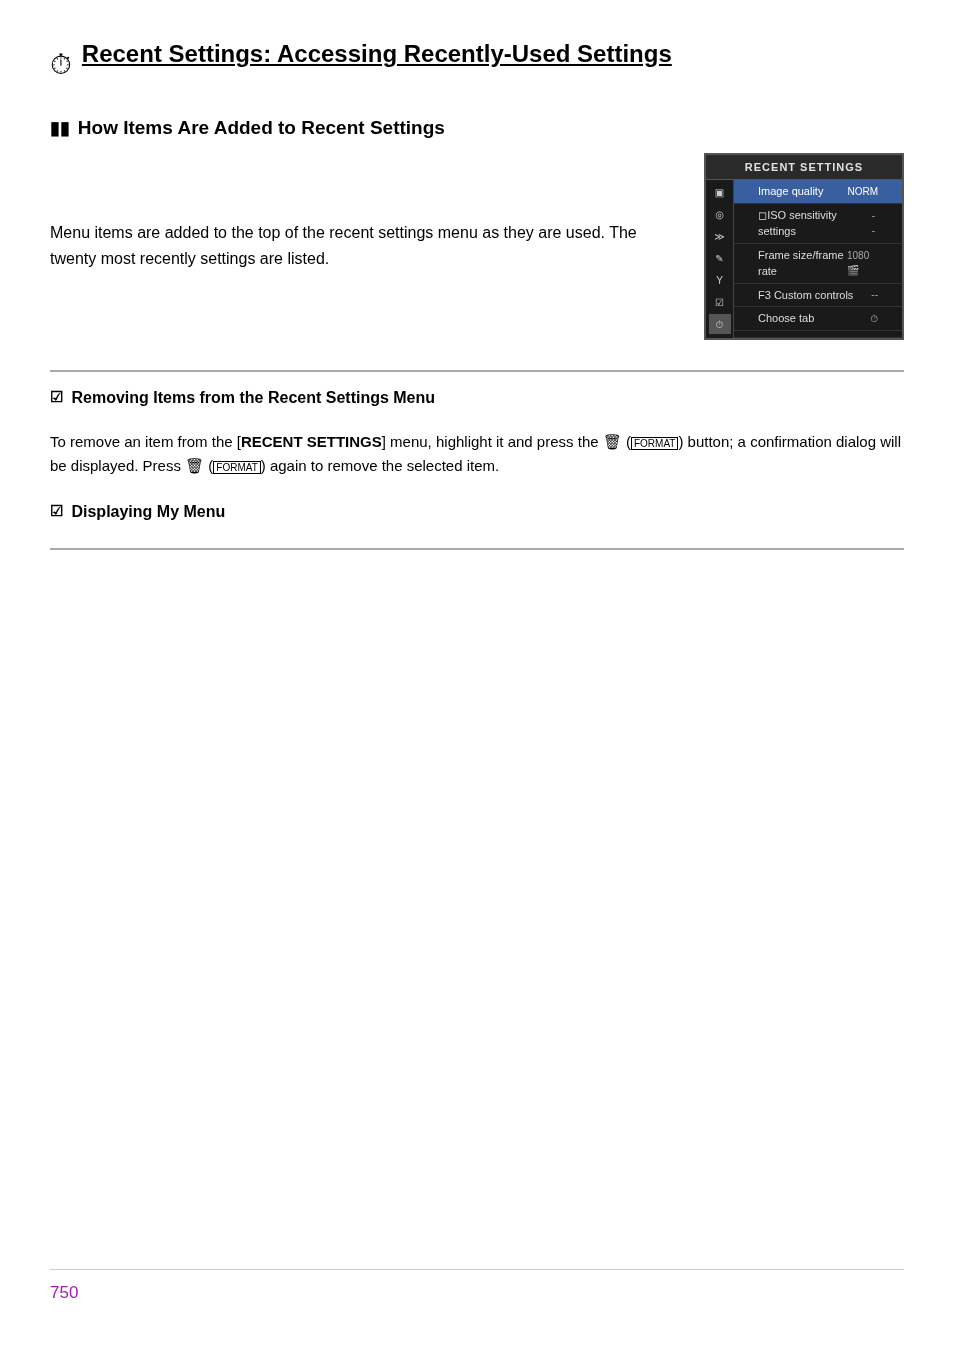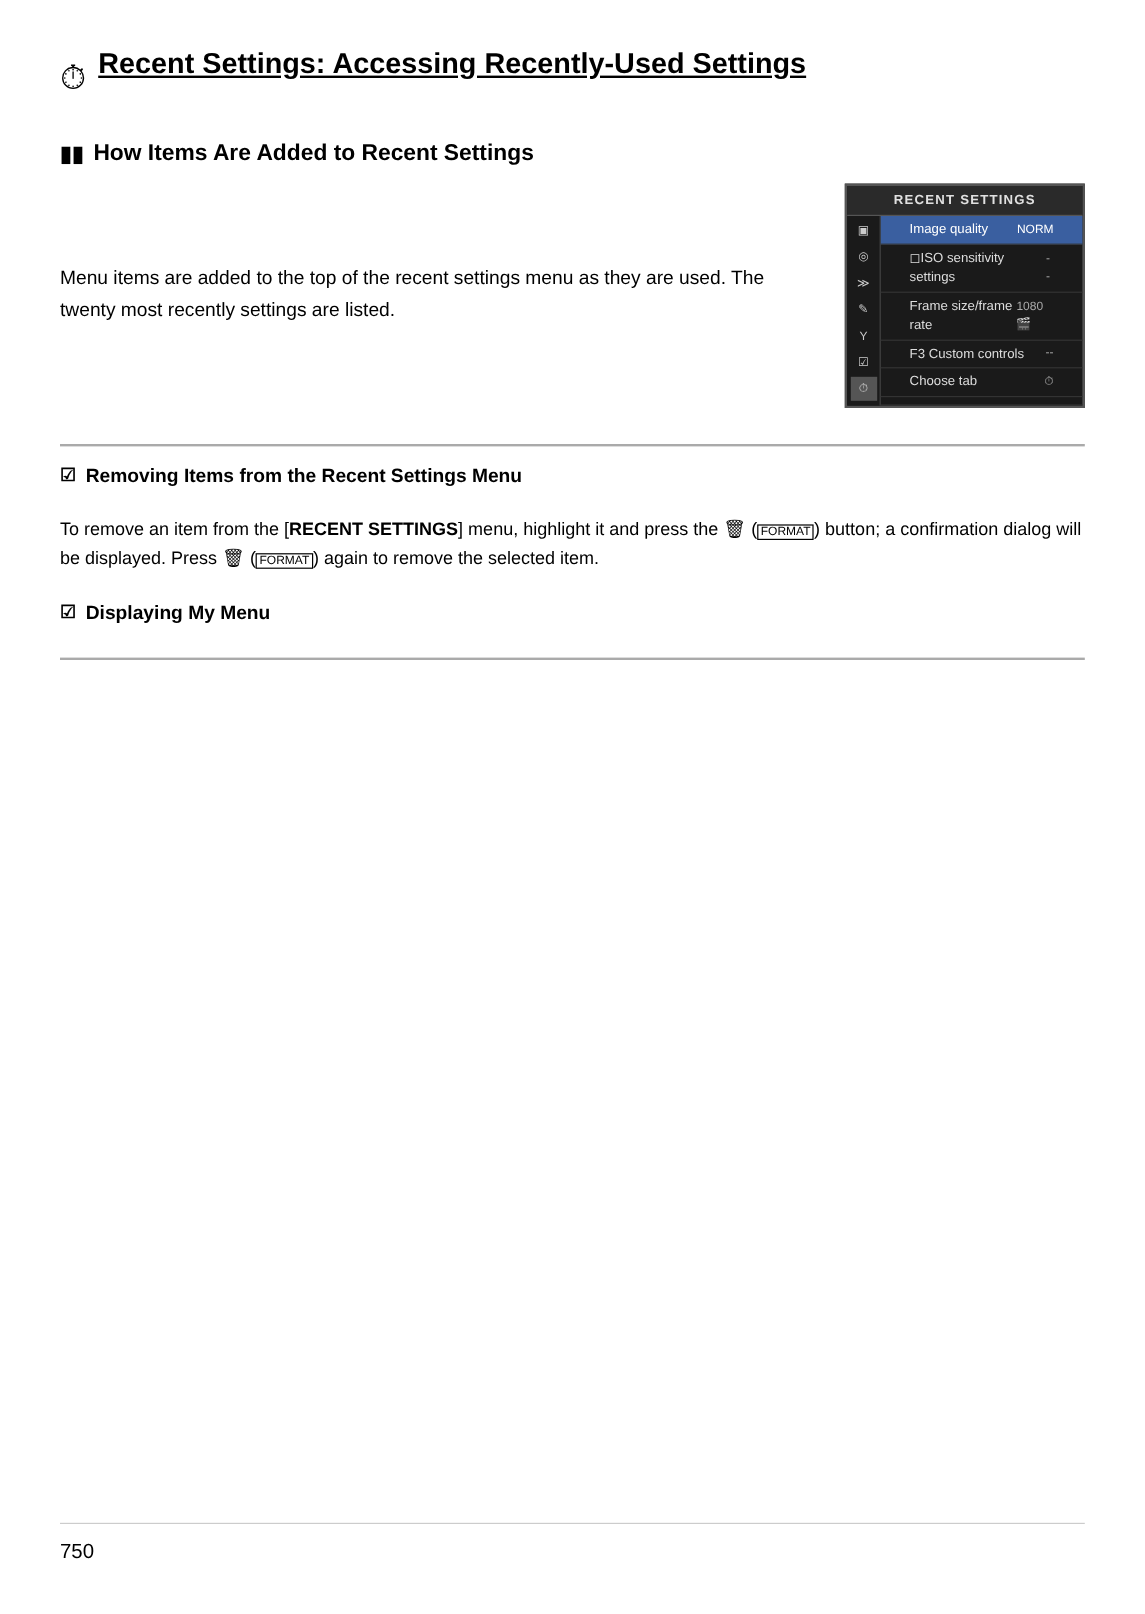--- a/index.html
+++ b/index.html
@@ -168,21 +168,21 @@
     
     .page-footer {
       position: absolute;
       bottom: 40px;
       left: 50px;
       right: 50px;
       display: flex;
       align-items: center;
       gap: 6px;
       font-size: 17px;
-      color: #000000;
+      color: #a21caf;
       border-top: 1px solid #ccc;
       padding-top: 10px;
     }
     .footer-page-num {
       font-size: 17px;
       font-weight: normal;
       margin-right: 6px;
     }
   </style>
 </head>

